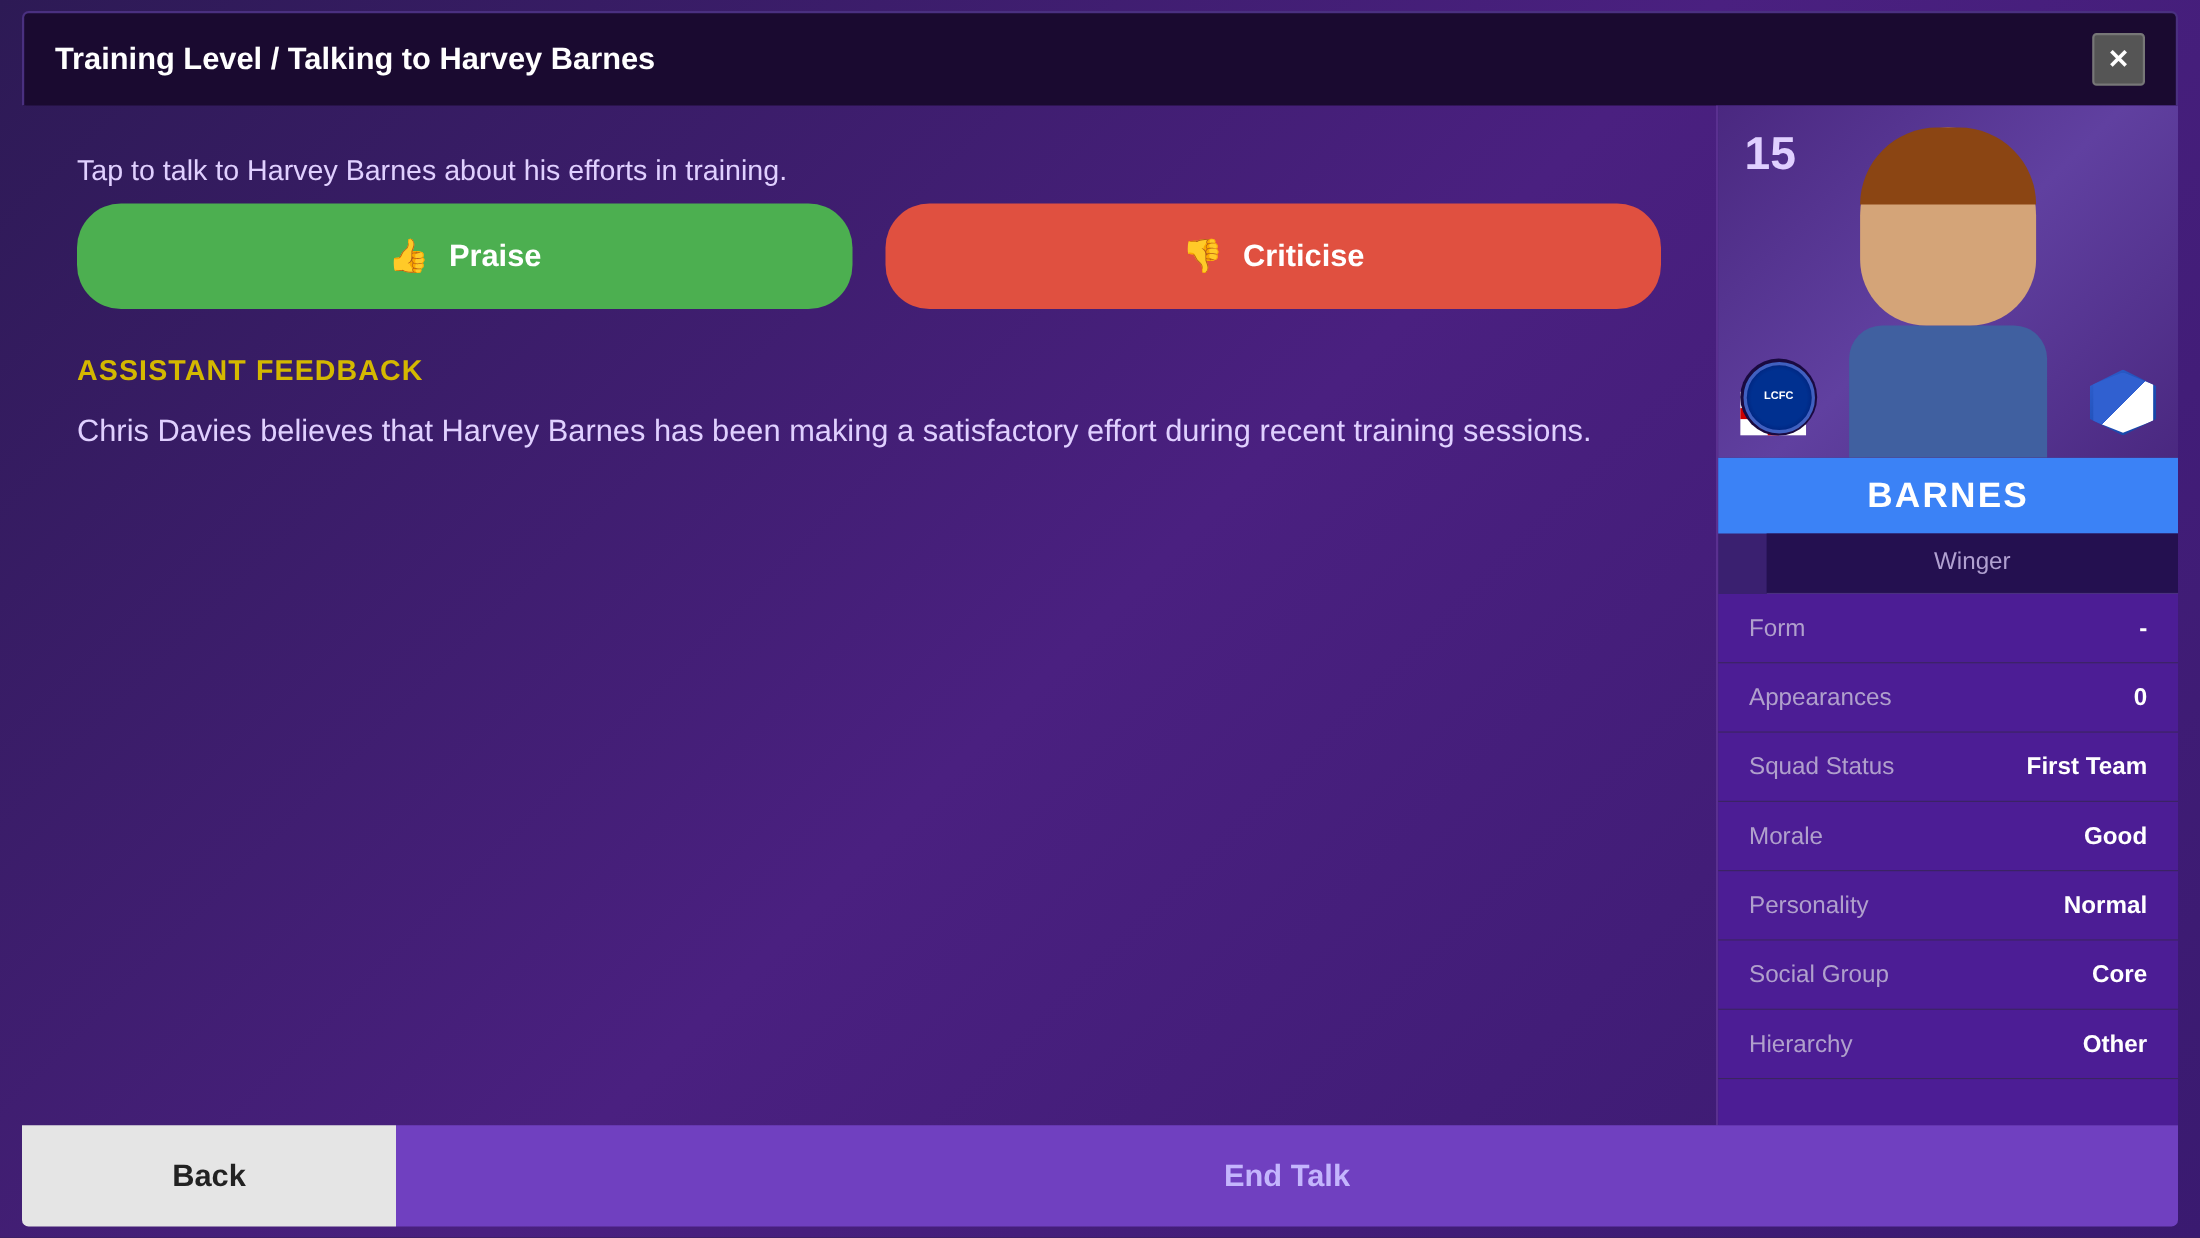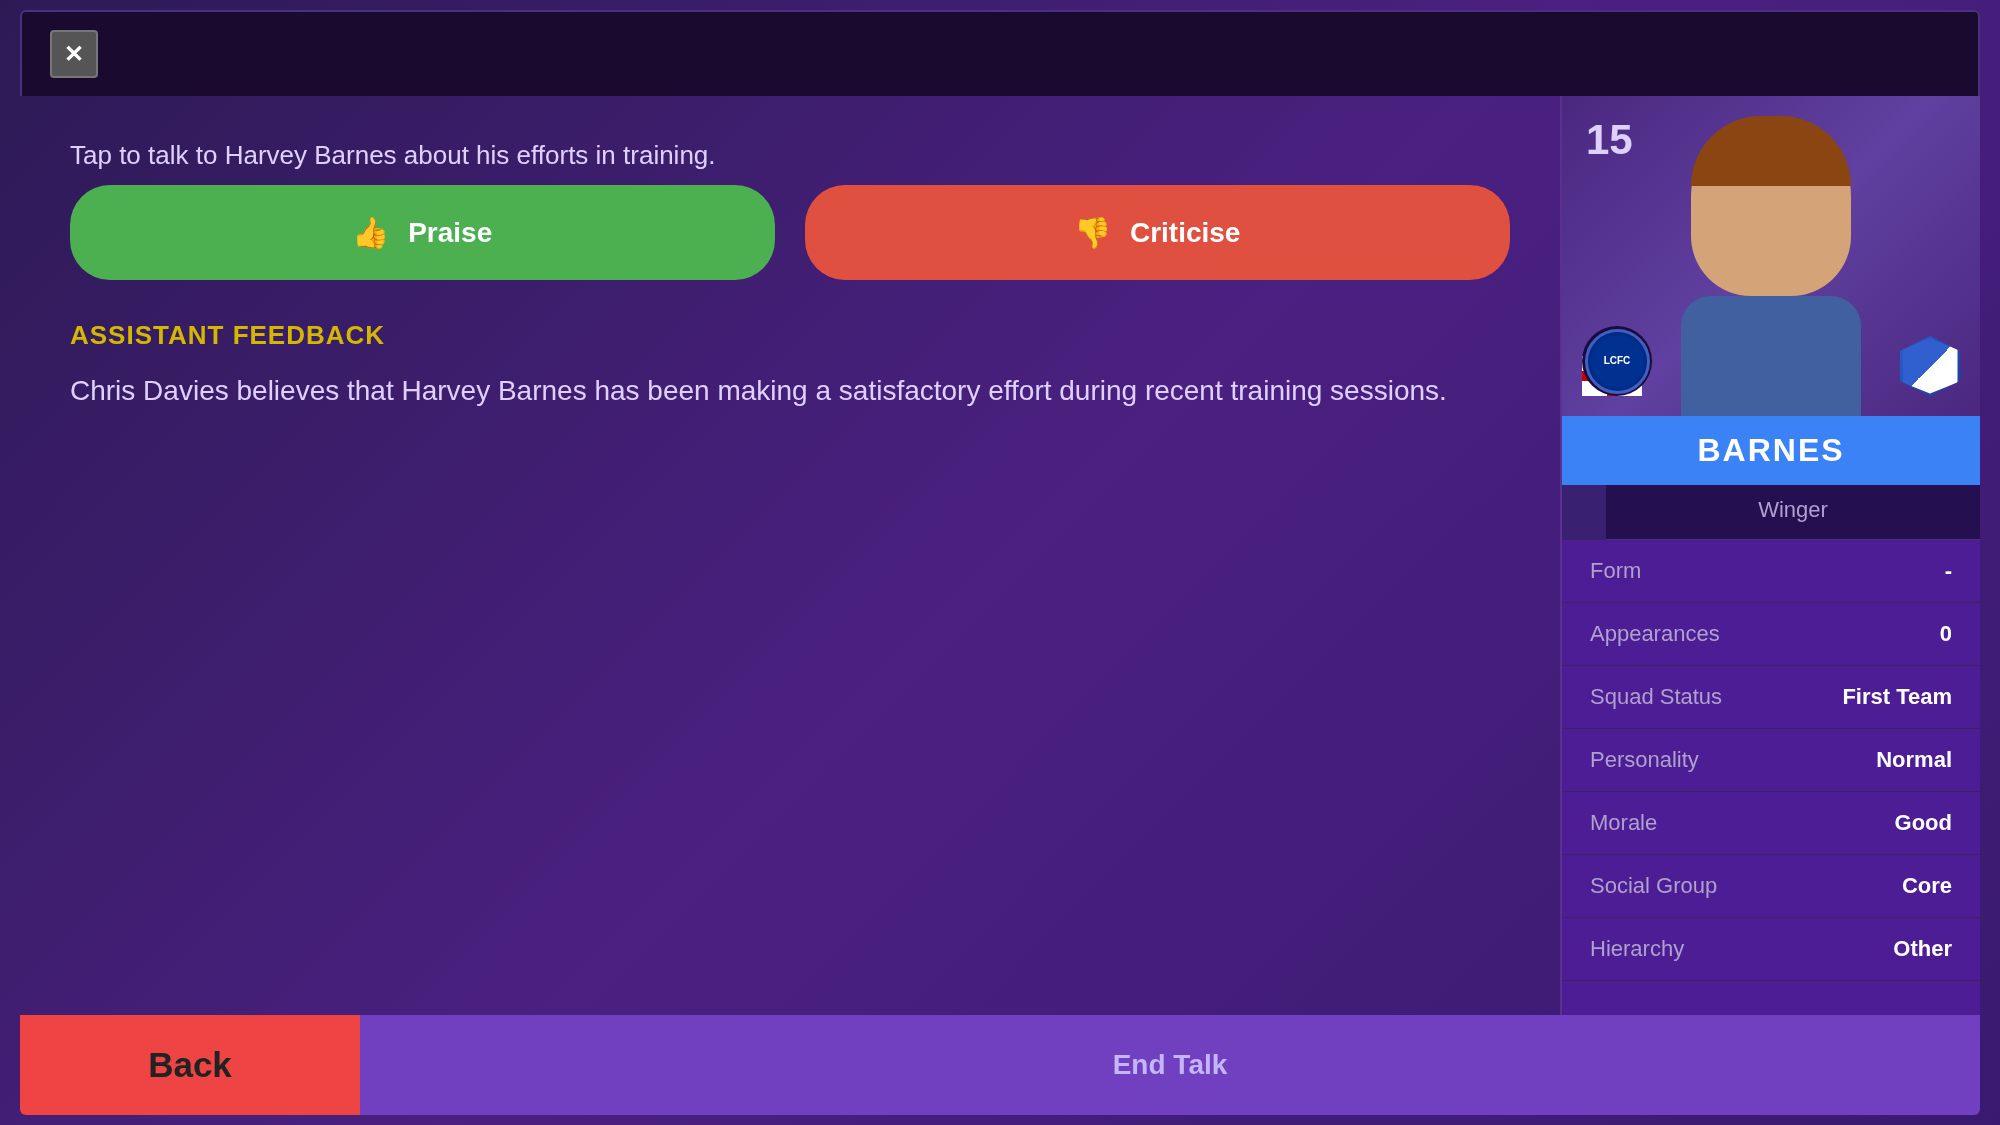--- a/index.html
+++ b/index.html
@@ -133,24 +133,24 @@
     }
 
     .assistant-feedback-text {
       color: #e0d0ff;
       font-size: 28px;
       line-height: 1.6;
     }
 
     .back-btn {
       width: 340px;
-      background: #ef4444;
+      background: #e5e5e5;
       border: none;
       color: #222;
-      font-size: 35px;
+      font-size: 28px;
       font-weight: bold;
       padding: 30px;
       cursor: pointer;
       border-radius: 0 0 0 6px;
     }
 
     .end-talk-btn {
       flex: 1;
       background: #7040c0;
       border: none;
@@ -355,20 +355,21 @@
       margin: 0 auto;
     }
   </style>
 </head>
 <body>
 
 <div class="bg-overlay"></div>
 
 <div class="modal-wrapper">
   <div class="modal-title-bar">
+    <span class="modal-title-text">Training Level / Talking to Harvey Barnes</span>
     <button class="close-btn">✕</button>
   </div>
 
   <div class="modal-content-wrapper">
     <div class="modal-main-area">
 
       <div class="left-panel">
         <p class="instruction-text">Tap to talk to Harvey Barnes about his efforts in training.</p>
 
         <div class="action-buttons">
@@ -430,26 +431,26 @@
             </div>
             <div class="stat-row">
               <span class="stat-label">Appearances</span>
               <span class="stat-value">0</span>
             </div>
             <div class="stat-row">
               <span class="stat-label">Squad Status</span>
               <span class="stat-value">First Team</span>
             </div>
             <div class="stat-row">
+              <span class="stat-label">Morale</span>
+              <span class="stat-value">Good</span>
+            </div>
+            <div class="stat-row">
               <span class="stat-label">Personality</span>
               <span class="stat-value">Normal</span>
-            </div>
-            <div class="stat-row">
-              <span class="stat-label">Morale</span>
-              <span class="stat-value">Good</span>
             </div>
             <div class="stat-row">
               <span class="stat-label">Social Group</span>
               <span class="stat-value">Core</span>
             </div>
             <div class="stat-row">
               <span class="stat-label">Hierarchy</span>
               <span class="stat-value">Other</span>
             </div>
           </div>

